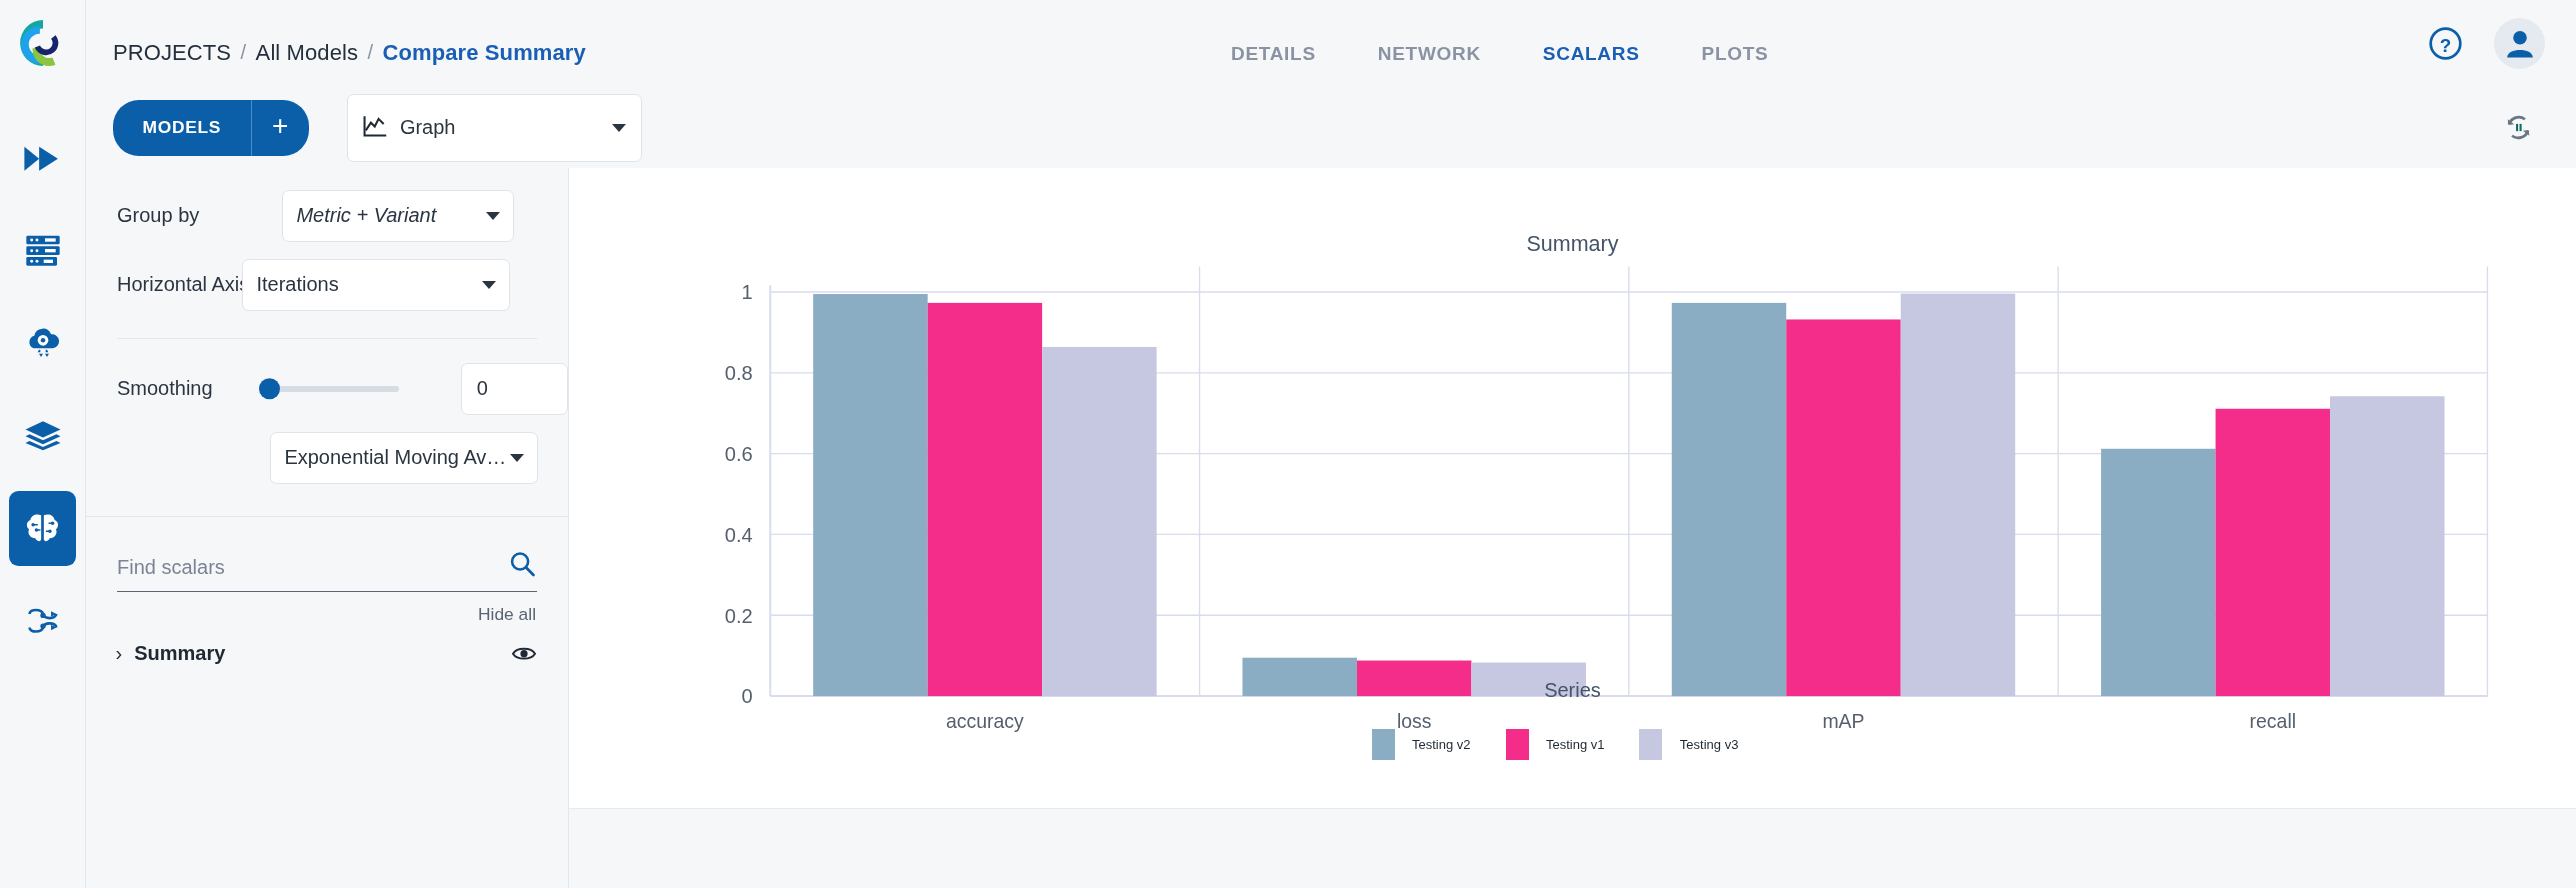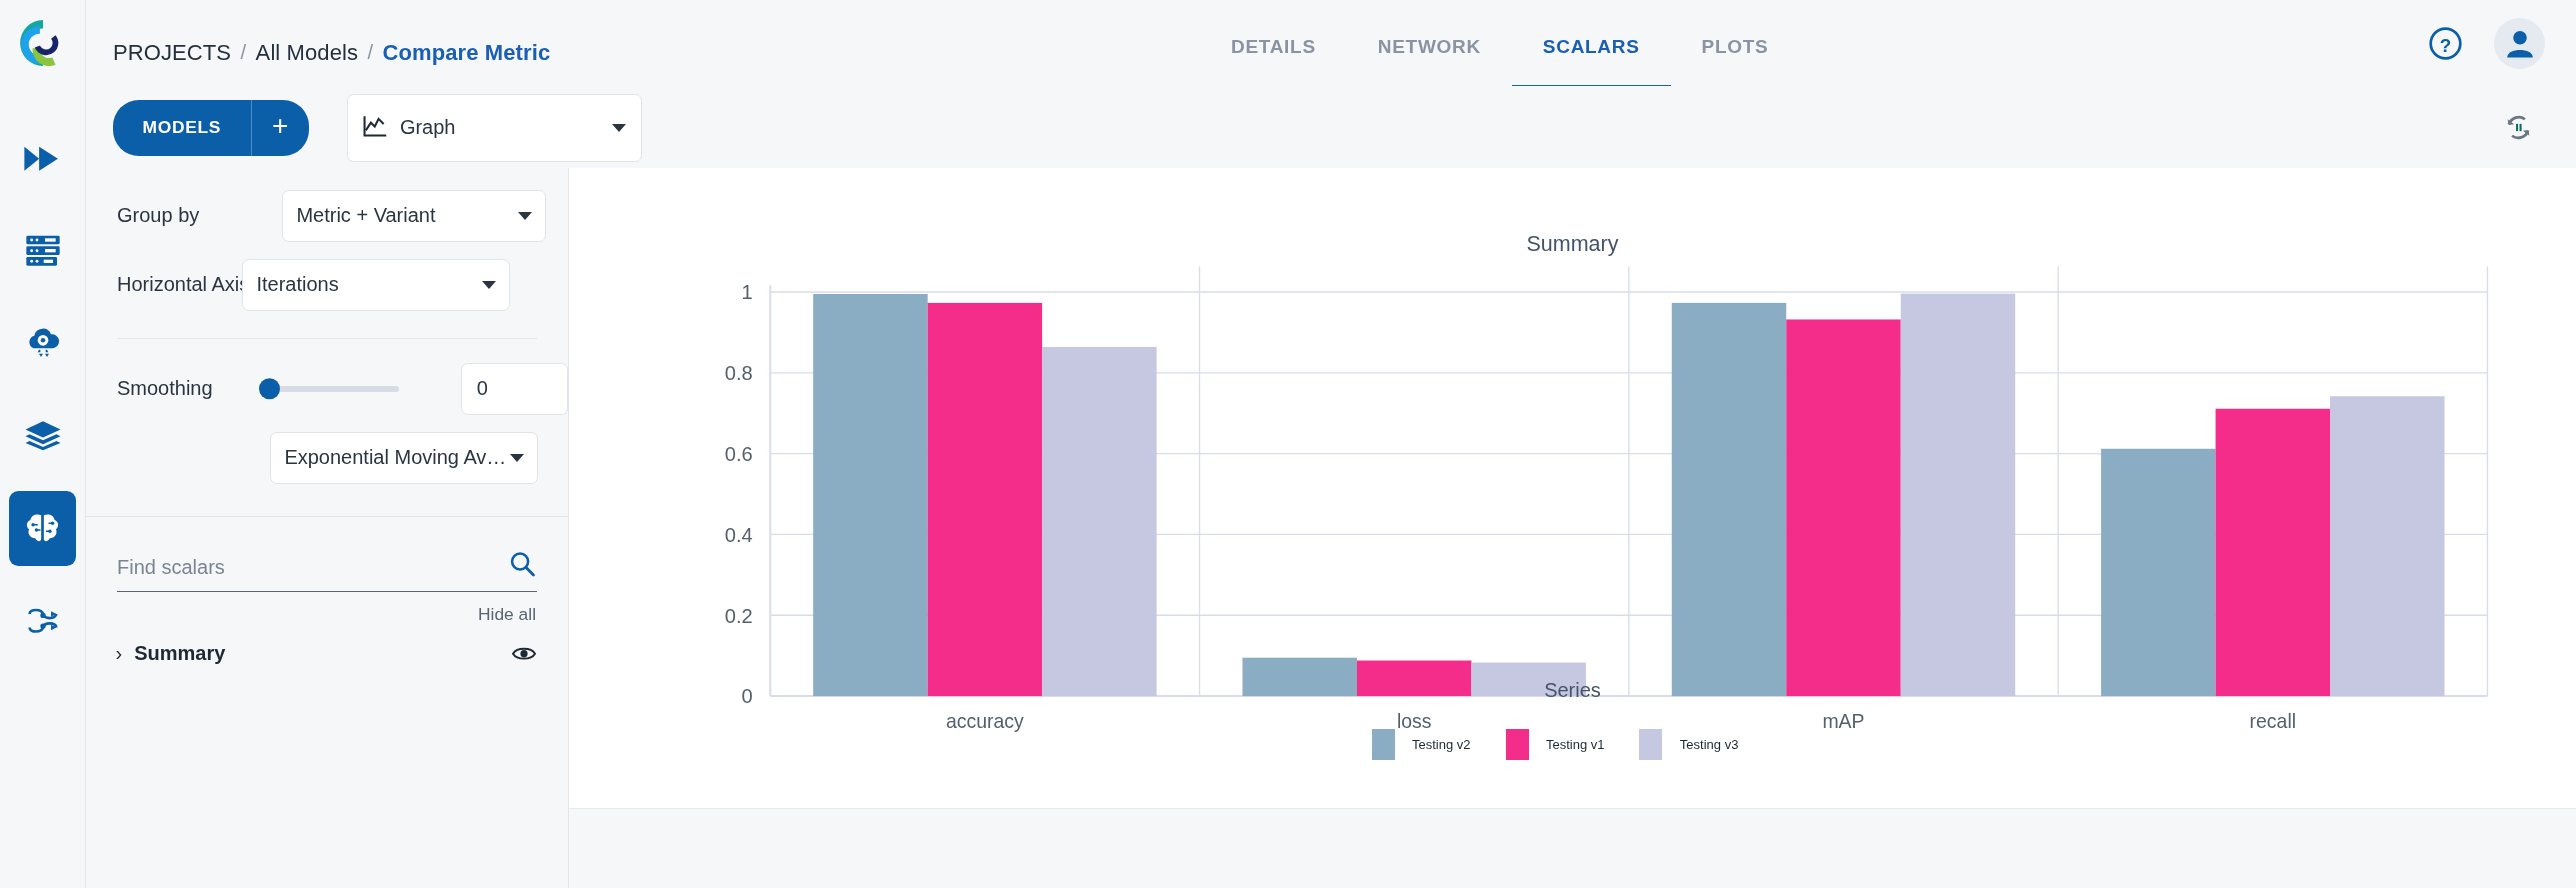--- a/index.html
+++ b/index.html
@@ -35,21 +35,21 @@
     display: flex; align-items: center;
   }
   #breadcrumb {
     margin-left: 27px; display: flex; align-items: center; gap: 9.4px;
     font-size: 22px; letter-spacing: 0.1px;
   }
   .crumb { color: #25303d; cursor: pointer; white-space: nowrap; }
   .crumb.current { color: #1a5fb4; font-weight: 700; cursor: default; }
   .crumb-sep { color: #8a93a3; font-size: 20px; }
 
-  #tabs { position: absolute; left: 1114px; top: 4px; height: 86px; display: flex; }
+  #tabs { position: absolute; left: 1114px; top: 11px; height: 86px; display: flex; }
   .tab {
     height: 86px; display: flex; align-items: center; justify-content: center;
     padding: 0 31px; font-size: 19px; font-weight: 700; letter-spacing: 0.7px;
     color: #8a93a3; cursor: pointer; position: relative; white-space: nowrap;
   }
   .tab.active { color: #1a5fb4; }
   .tab.active::after {
     content: ""; position: absolute; left: 0; right: 0; bottom: 0;
     height: 5.4px; background: #1a5fb4;
   }
@@ -98,21 +98,21 @@
   .field-row { display: flex; align-items: center; padding: 0 0 0 31px; }
   .field-label { font-size: 20px; color: #2b3542; white-space: nowrap; }
   .select-box {
     height: 52px; border: 1.3px solid #dfe3ea; border-radius: 6.7px; background: #ffffff;
     display: flex; align-items: center; padding: 0 13.4px; cursor: pointer;
   }
   .select-box .sel-text { font-size: 20px; color: #2b3542; flex: 1; overflow: hidden; white-space: nowrap; }
 
   #row-groupby { margin-top: 21.5px; gap: 12px; }
   #row-groupby .field-label { width: 153px; }
-  #row-groupby .select-box { width: 264px; }
+  #row-groupby .select-box { width: 232px; font-style: italic; }
   #row-haxis { margin-top: 17.4px; }
   #row-haxis .field-label { width: 125px; }
   #row-haxis .select-box { width: 268px; }
 
   #panel-divider { margin: 27px 31px 0 31px; height: 0.7px; background: #e3e6ec; }
 
   #row-smoothing { margin-top: 24px; align-items: center; gap: 37px; }
   #row-smoothing .field-label { width: 153px; }
   #slider-wrap { width: 140px; height: 52px; display: flex; align-items: center; position: relative; cursor: pointer; }
   #slider-track { width: 140px; height: 6px; border-radius: 3.4px; background: #d7dbe3; }
@@ -250,21 +250,21 @@
       </svg>
     </div>
   </div>
 
   <div id="header">
     <div id="breadcrumb">
       <span class="crumb">PROJECTS</span>
       <span class="crumb-sep">/</span>
       <span class="crumb">All Models</span>
       <span class="crumb-sep">/</span>
-      <span class="crumb current">Compare Metric</span>
+      <span class="crumb current">Compare Summary</span>
     </div>
 
     <div id="tabs">
       <div class="tab">DETAILS</div>
       <div class="tab">NETWORK</div>
       <div class="tab active">SCALARS</div>
       <div class="tab">PLOTS</div>
     </div>
 
     <div id="header-actions">

